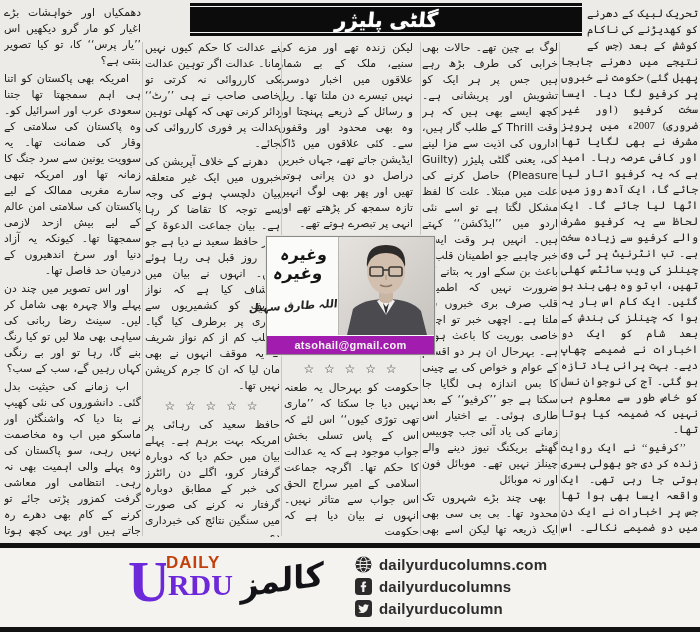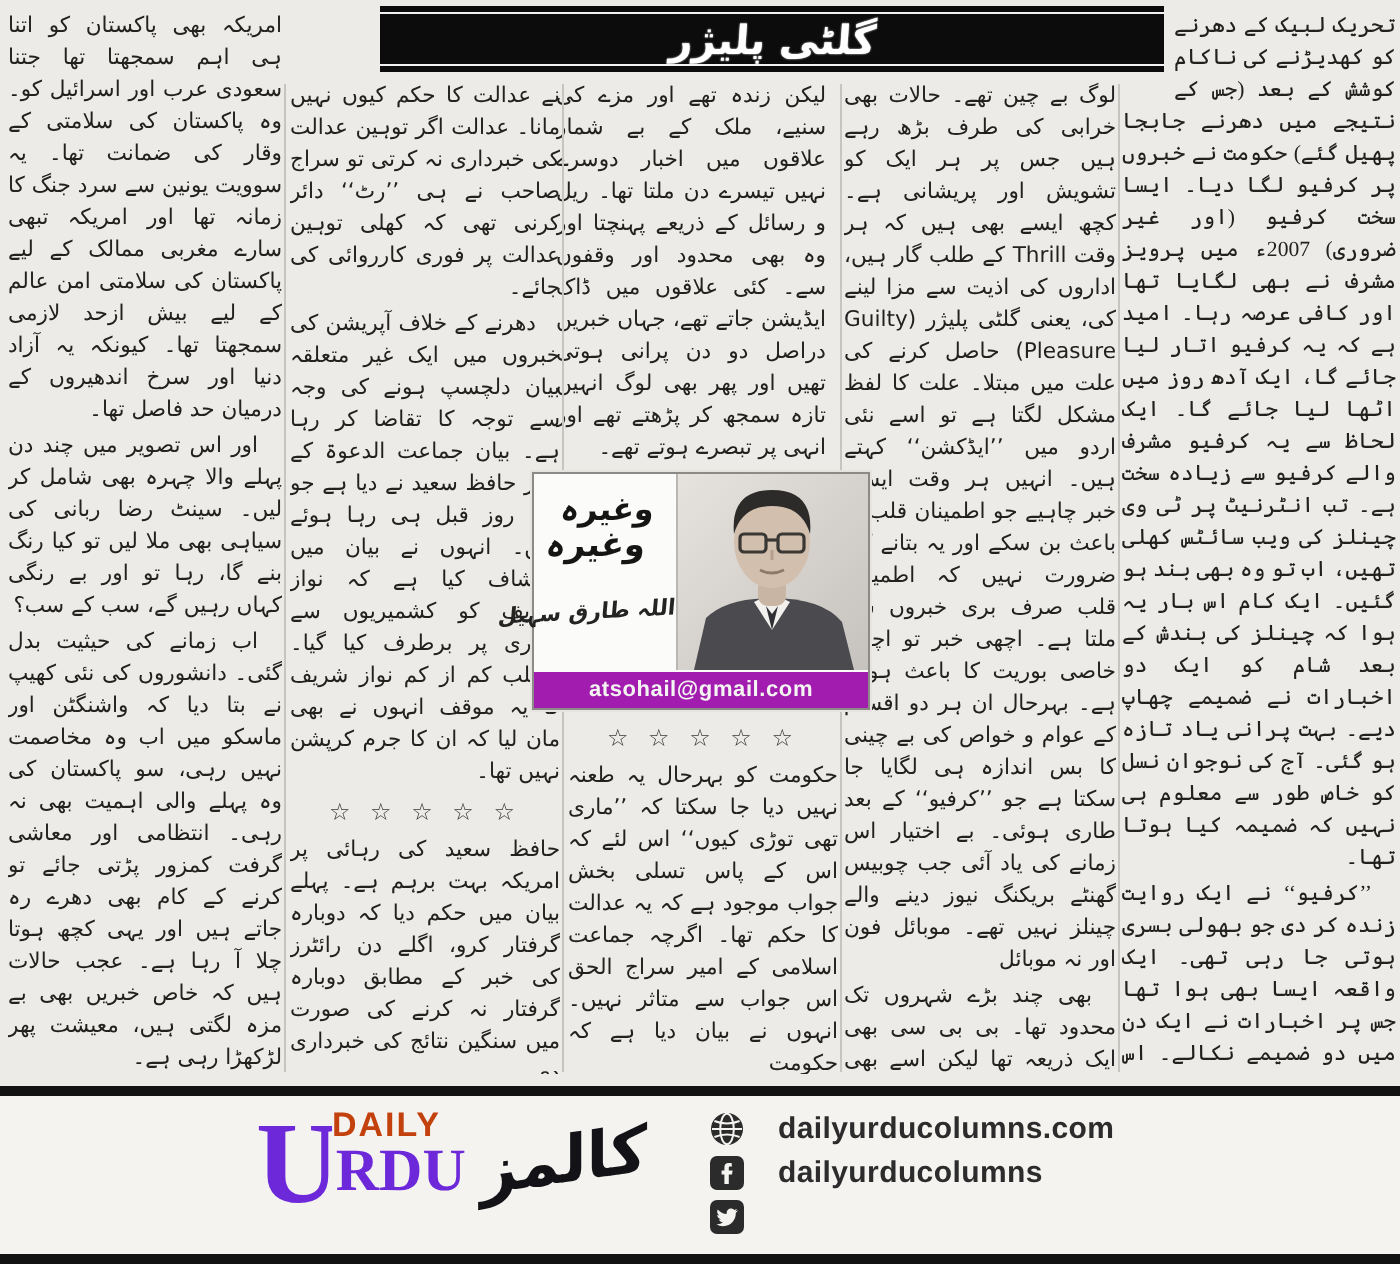--- a/index.html
+++ b/index.html
@@ -87,21 +87,21 @@
     position:absolute; left:38px; top:2px;
     font-family:"Liberation Sans",sans-serif; font-weight:bold; font-size:17px;
     letter-spacing:1px; color:#c2410c;
     text-shadow:-1px -1px 0 #f4f3f0,1px -1px 0 #f4f3f0,-1px 1px 0 #f4f3f0,1px 1px 0 #f4f3f0;
   }
   .kalam-calligraphy{
     position:absolute; left:112px; top:10px; font-size:32px; font-weight:bold;
     color:#121217; transform:rotate(-8deg) skewX(-8deg); direction:rtl;
   }
   .links{position:absolute; left:355px; top:8px; display:flex; flex-direction:column; gap:5px;}
-  .link-row{display:flex; align-items:center; gap:17px; cursor:pointer;}
+  .link-row{display:flex; align-items:center; gap:7px; cursor:pointer;}
   .link-row svg{display:block;}
   .link-text{
     font-family:"Liberation Sans",sans-serif; font-weight:bold; font-size:15px;
     color:#2c2c2c; letter-spacing:.2px;
   }
 </style>
 </head>
 <body>
 
 <div class="page">
@@ -170,28 +170,29 @@
     </div>
     <div class="email-strip">atsohail@gmail.com</div>
   </div>
 
   <div class="col" style="left:284px; top:357px; width:135px; height:180px;">
     <div class="stars-row">☆ ☆ ☆ ☆ ☆</div>
     <p>حکومت کو بہرحال یہ طعنہ نہیں دیا جا سکتا کہ ’’ماری تھی توڑی کیوں‘‘ اس لئے کہ اس کے پاس تسلی بخش جواب موجود ہے کہ یہ عدالت کا حکم تھا۔ اگرچہ جماعت اسلامی کے امیر سراج الحق اس جواب سے متاثر نہیں۔ انہوں نے بیان دیا ہے کہ حکومت</p>
   </div>
 
   <div class="col" style="left:145px; top:40px; width:135px; height:497px;">
-    <p>نے عدالت کا حکم کیوں نہیں مانا۔ عدالت اگر توہین عدالت کی خبرداری نہ کرتی تو سراج صاحب نے ہی ’’رٹ‘‘ دائر کرنی تھی کہ کھلی توہین عدالت پر فوری کارروائی کی جائے۔</p>
+    <p>نے عدالت کا حکم کیوں نہیں مانا۔ عدالت اگر توہین عدالت کی کارروائی نہ کرتی تو خاصی صاحب نے ہی ’’رٹ‘‘ دائر کرنی تھی کہ کھلی توہین عدالت پر فوری کارروائی کی جائے۔</p>
     <p>دھرنے کے خلاف آپریشن کی خبروں میں ایک غیر متعلقہ بیان دلچسپ ہونے کی وجہ سے توجہ کا تقاضا کر رہا ہے۔ بیان جماعت الدعوۃ کے امیر حافظ سعید نے دیا ہے جو ایک روز قبل ہی رہا ہوئے ہیں۔ انہوں نے بیان میں انکشاف کیا ہے کہ نواز شریف کو کشمیریوں سے غداری پر برطرف کیا گیا۔ مطلب کم از کم نواز شریف کا یہ موقف انہوں نے بھی مان لیا کہ ان کا جرم کرپشن نہیں تھا۔</p>
     <div class="stars-row">☆ ☆ ☆ ☆ ☆</div>
     <p>حافظ سعید کی رہائی پر امریکہ بہت برہم ہے۔ پہلے بیان میں حکم دیا کہ دوبارہ گرفتار کرو، اگلے دن رائٹرز کی خبر کے مطابق دوبارہ گرفتار نہ کرنے کی صورت میں سنگین نتائج کی خبرداری دی۔</p>
 
   </div>
 
   <div class="col" style="left:4px; top:5px; width:137px; height:532px;">
+    <p>دھمکیاں اور خواہشات بڑے اغیار کو مار گرو دیکھیں اس ’’یار پرس‘‘ کا، تو کیا تصویر بنتی ہے؟</p>
     <p>امریکہ بھی پاکستان کو اتنا ہی اہم سمجھتا تھا جتنا سعودی عرب اور اسرائیل کو۔ وہ پاکستان کی سلامتی کے وقار کی ضمانت تھا۔ یہ سوویت یونین سے سرد جنگ کا زمانہ تھا اور امریکہ تبھی سارے مغربی ممالک کے لیے پاکستان کی سلامتی امن عالم کے لیے بیش ازحد لازمی سمجھتا تھا۔ کیونکہ یہ آزاد دنیا اور سرخ اندھیروں کے درمیان حد فاصل تھا۔</p>
     <p>اور اس تصویر میں چند دن پہلے والا چہرہ بھی شامل کر لیں۔ سینٹ رضا ربانی کی سیاہی بھی ملا لیں تو کیا رنگ بنے گا، رہا تو اور بے رنگی کہاں رہیں گے، سب کے سب؟</p>
     <p>اب زمانے کی حیثیت بدل گئی۔ دانشوروں کی نئی کھیپ نے بتا دیا کہ واشنگٹن اور ماسکو میں اب وہ مخاصمت نہیں رہی، سو پاکستان کی وہ پہلے والی اہمیت بھی نہ رہی۔ انتظامی اور معاشی گرفت کمزور پڑتی جائے تو کرنے کے کام بھی دھرے رہ جاتے ہیں اور یہی کچھ ہوتا چلا آ رہا ہے۔ عجب حالات ہیں کہ خاص خبریں بھی بے مزہ لگتی ہیں، معیشت پھر لڑکھڑا رہی ہے۔</p>
 
   </div>
 
   <div class="bar-top"></div>
   <div class="footer">
     <div class="brand">
       <div class="urdu-wordmark"><span class="big-u">U</span><span>RDU</span></div>
@@ -222,18 +223,19 @@
         </span>
         <span class="link-text">dailyurducolumns</span>
       </div>
       <div class="link-row">
         <span>
           <svg width="17" height="17" viewBox="0 0 17 17">
               <rect width="17" height="17" rx="3.5" fill="#2b2b2b"></rect>
               <path d="M13.8 5.3 c-.4.2-.8.3-1.2.4.4-.3.7-.7.9-1.2-.4.2-.9.4-1.4.5-.4-.4-1-.7-1.6-.7-1.2 0-2.2 1-2.2 2.2 0 .2 0 .4.1.5-1.8-.1-3.4-1-4.5-2.3-.2.3-.3.7-.3 1.1 0 .8.4 1.5 1 1.9-.4 0-.7-.1-1-.3 0 1.1.8 2 1.8 2.2-.2.1-.4.1-.6.1-.1 0-.3 0-.4-.1.3.9 1.1 1.5 2.1 1.5-.8.6-1.7 1-2.8 1h-.5c1 .6 2.2 1 3.4 1 4.1 0 6.3-3.4 6.3-6.3v-.3c.4-.3.8-.7 1.1-1.2z" fill="#f4f3f0"></path>
             </svg>
         </span>
+        <span class="link-text">dailyurducolumn</span>
       </div>
     </div>
   </div>
   <div class="bar-bottom"></div>
 
 </div>
 
 </body></html>

